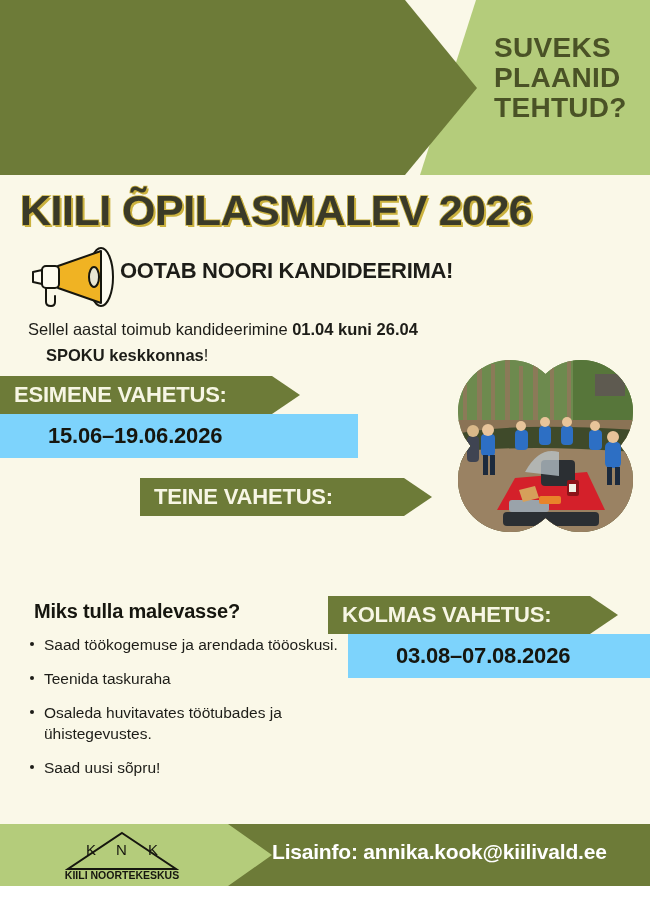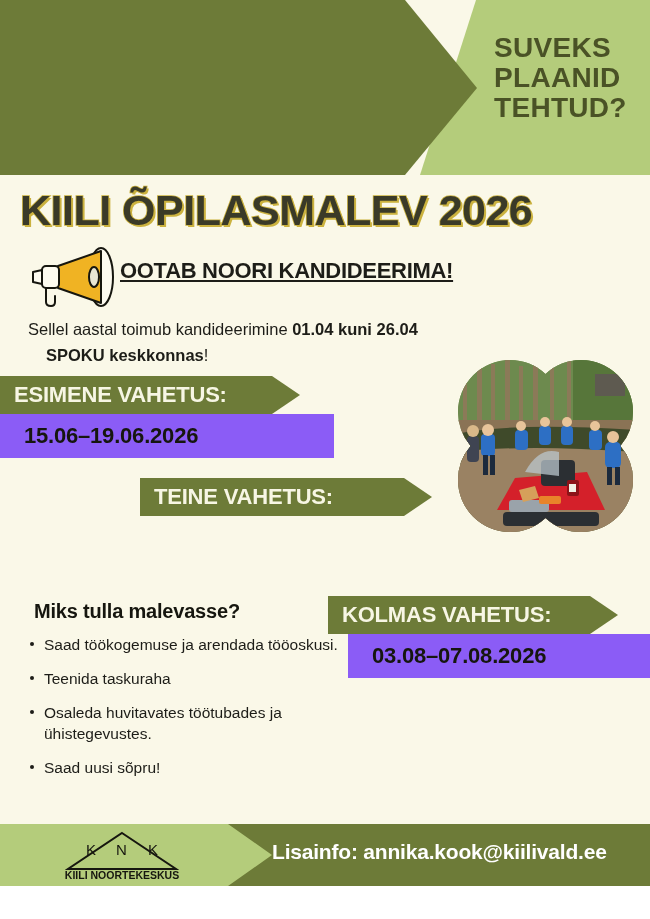--- a/index.html
+++ b/index.html
@@ -53,21 +53,21 @@
     paint-order:stroke fill;
     text-shadow:2px 2px 0 #cbb23f;
     white-space:nowrap;
   }
 
   
   .megaphone{position:absolute;left:24px;top:246px;width:100px;height:62px;}
   .subtitle{
     position:absolute;left:120px;top:258px;
     font-size:22px;font-weight:bold;color:#1d1d18;
-    letter-spacing:-0.3px;white-space:nowrap;text-decoration:underline;
+    letter-spacing:-0.3px;white-space:nowrap;
   }
 
   
   .intro{
     position:absolute;left:28px;top:316px;width:450px;
     font-size:16.5px;color:#1d1d18;line-height:26px;
   }
   .intro b{font-weight:bold;}
   .intro .ln2{display:block;margin-left:18px;}
 
@@ -84,27 +84,27 @@
     font-weight:bold;
     font-size:22px;
     letter-spacing:-0.2px;
     display:flex;align-items:center;
     padding-left:14px;
     height:38px;
     white-space:nowrap;
   }
   .shift-date{
     position:absolute;
-    background:#8b5cf6;
+    background:#7dd3fc;
     color:#16160f;
     font-weight:bold;
     font-size:22px;
     letter-spacing:-0.2px;
     display:flex;flex-direction:column;justify-content:center;
-    padding-left:24px;
+    padding-left:48px;
     white-space:nowrap;
   }
   .shift-sub{font-size:14px;font-weight:bold;margin-top:4px;padding-left:28px;}
 
   
   #s1label{left:0;top:376px;width:300px;clip-path:polygon(0 0,272px 0,300px 19px,272px 38px,0 38px);}
   #s1date{left:0;top:414px;width:310px;height:44px;}
   
   #s2label{left:140px;top:478px;width:292px;clip-path:polygon(0 0,264px 0,292px 19px,264px 38px,0 38px);}
   #s2date{left:158px;top:516px;width:282px;height:66px;}

